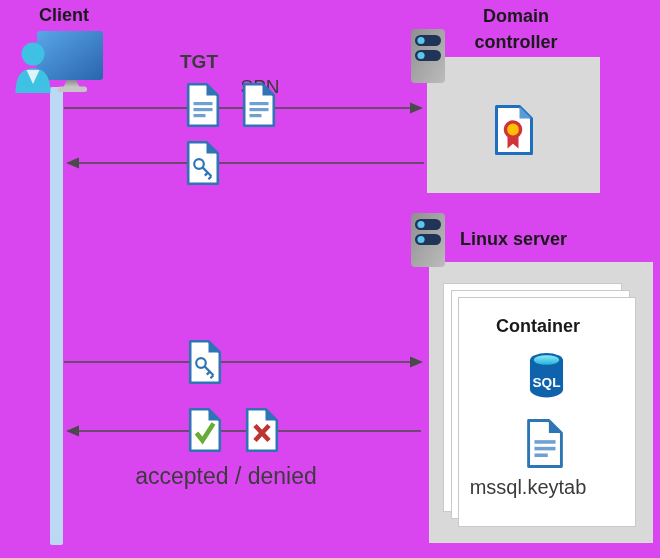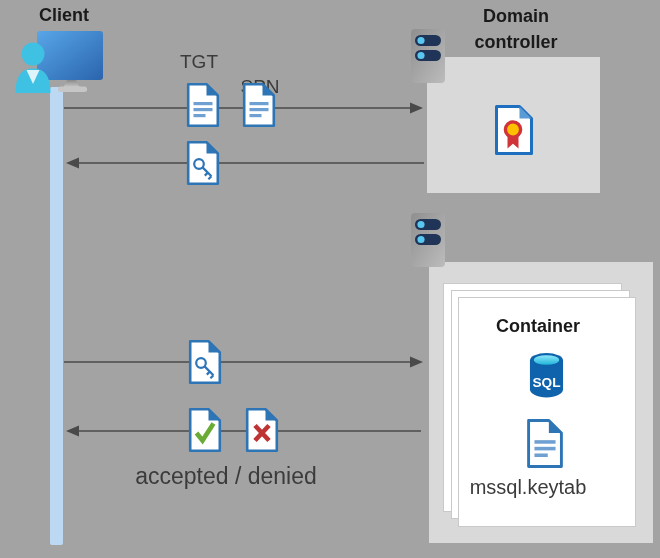--- a/index.html
+++ b/index.html
@@ -1,17 +1,17 @@
 <!DOCTYPE html>
 <html><head>
 <meta charset="utf-8">
 <style>
   html,body{margin:0;padding:0;background:#fff;}
   .stage{
-    position:relative;width:660px;height:558px;background:#a3a3a3;
+    position:relative;width:660px;height:558px;background:#d946ef;
     font-family:"Liberation Sans",sans-serif;overflow:hidden;
   }
   .abs{position:absolute;}
   .title{font-weight:bold;color:#1a1a1a;font-size:18px;line-height:26px;}
   .plain{color:#3b3b3b;font-size:19px;}
   .center{text-align:center;}
   .graybox{position:absolute;background:#d9d9d9;}
   .card{position:absolute;background:#ffffff;border:1px solid #c9c9c9;}
   .z0{z-index:0}.z1{z-index:1}.z2{z-index:2}.z3{z-index:3}
   svg{display:block;}
@@ -89,20 +89,21 @@
     <circle cx="19" cy="25.5" r="7.6" fill="#FFC000" stroke="#D13438" stroke-width="3.4"></circle>
   </svg>
 
   <svg class="abs z2" style="left:410px;top:212px" width="36" height="56" viewBox="0 0 36 56">
     <rect x="1" y="1" width="34" height="54" rx="4" fill="url(#gradServer)"></rect>
     <rect x="5" y="7" width="26" height="11" rx="5.5" fill="#1F3456"></rect>
     <rect x="5" y="22" width="26" height="11" rx="5.5" fill="#1F3456"></rect>
     <circle cx="11" cy="12.5" r="3.6" fill="#59C7F0"></circle>
     <circle cx="11" cy="27.5" r="3.6" fill="#59C7F0"></circle>
   </svg>
+  <div class="abs z2 title" style="left:460px;top:226px;width:160px;">Linux server</div>
 
   <div class="card z1" style="left:443px;top:283px;width:177px;height:227px;"></div>
   <div class="card z1" style="left:451px;top:290px;width:177px;height:227px;"></div>
   <div class="card z2" style="left:458px;top:297px;width:176px;height:228px;"></div>
 
   <div class="abs z3 title center" style="left:458px;top:313px;width:160px;">Container</div>
 
   <svg class="abs z3" style="left:528px;top:351px" width="37" height="48" viewBox="0 0 38 48">
     <path d="M2 9 V39 C2 43.4 9.6 47 19 47 C28.4 47 36 43.4 36 39 V9 Z" fill="#0F62AC"></path>
     <ellipse cx="19" cy="9" rx="17" ry="7.5" fill="#0F62AC"></ellipse>
@@ -115,21 +116,21 @@
     <path d="M20.5 2.2 L20.5 13.5 L31.8 13.5 Z" fill="#2E75B6"></path>
     <g fill="#6FA0D2">
       <rect x="7.5" y="20" width="19" height="3.2"></rect>
       <rect x="7.5" y="26" width="19" height="3.2"></rect>
       <rect x="7.5" y="32" width="12" height="3.2"></rect>
     </g>
   </svg>
 
   <div class="abs z3 plain center" style="left:440px;top:476px;width:176px;font-size:20px;">mssql.keytab</div>
 
-  <div class="abs z2 plain center" style="left:167px;top:51px;width:64px;">TGT</div>
+  <div class="abs z2 plain center" style="left:167px;top:51px;width:64px;font-weight:bold;">TGT</div>
   <div class="abs z2 plain center" style="left:228px;top:51px;width:64px;margin-top:25px;">SPN</div>
 
   <svg class="abs z2" style="left:186px;top:82px" width="34" height="46" viewBox="0 0 34 46">
     <path d="M2.2 2.2 H20.5 L31.8 13.5 V43.8 H2.2 Z" fill="#fff" stroke="#2E75B6" stroke-width="2.6" stroke-linejoin="round"></path>
     <path d="M20.5 2.2 L20.5 13.5 L31.8 13.5 Z" fill="#2E75B6"></path>
     <g fill="#6FA0D2">
       <rect x="7.5" y="20" width="19" height="3.2"></rect>
       <rect x="7.5" y="26" width="19" height="3.2"></rect>
       <rect x="7.5" y="32" width="12" height="3.2"></rect>
     </g>

